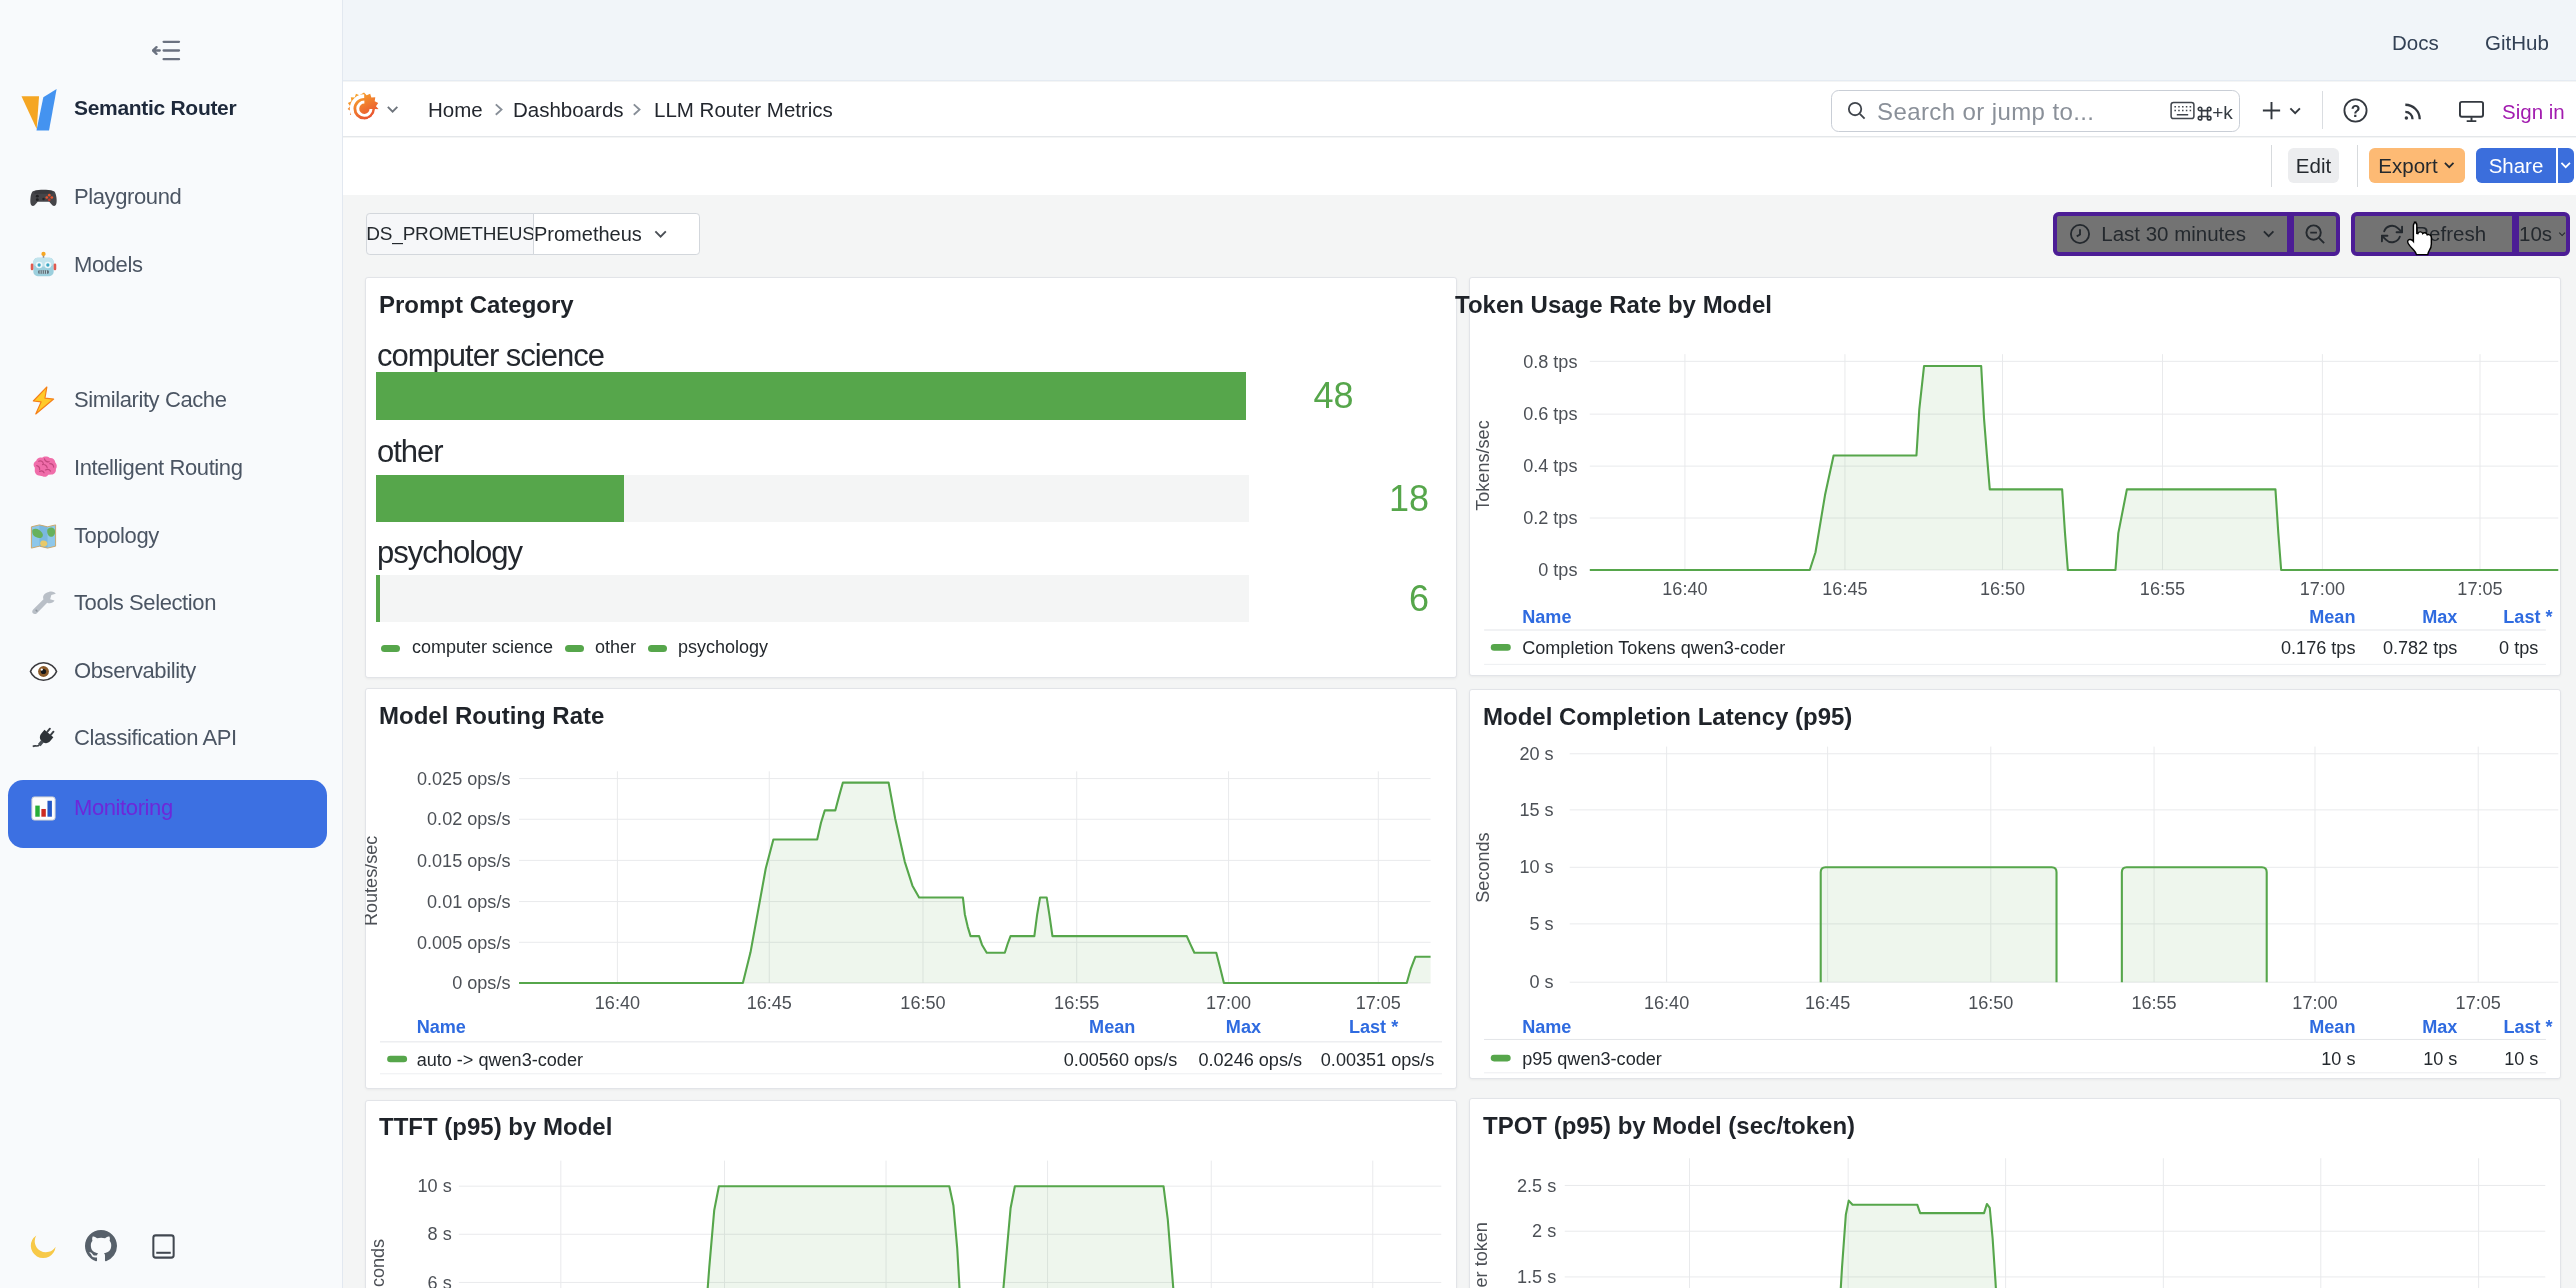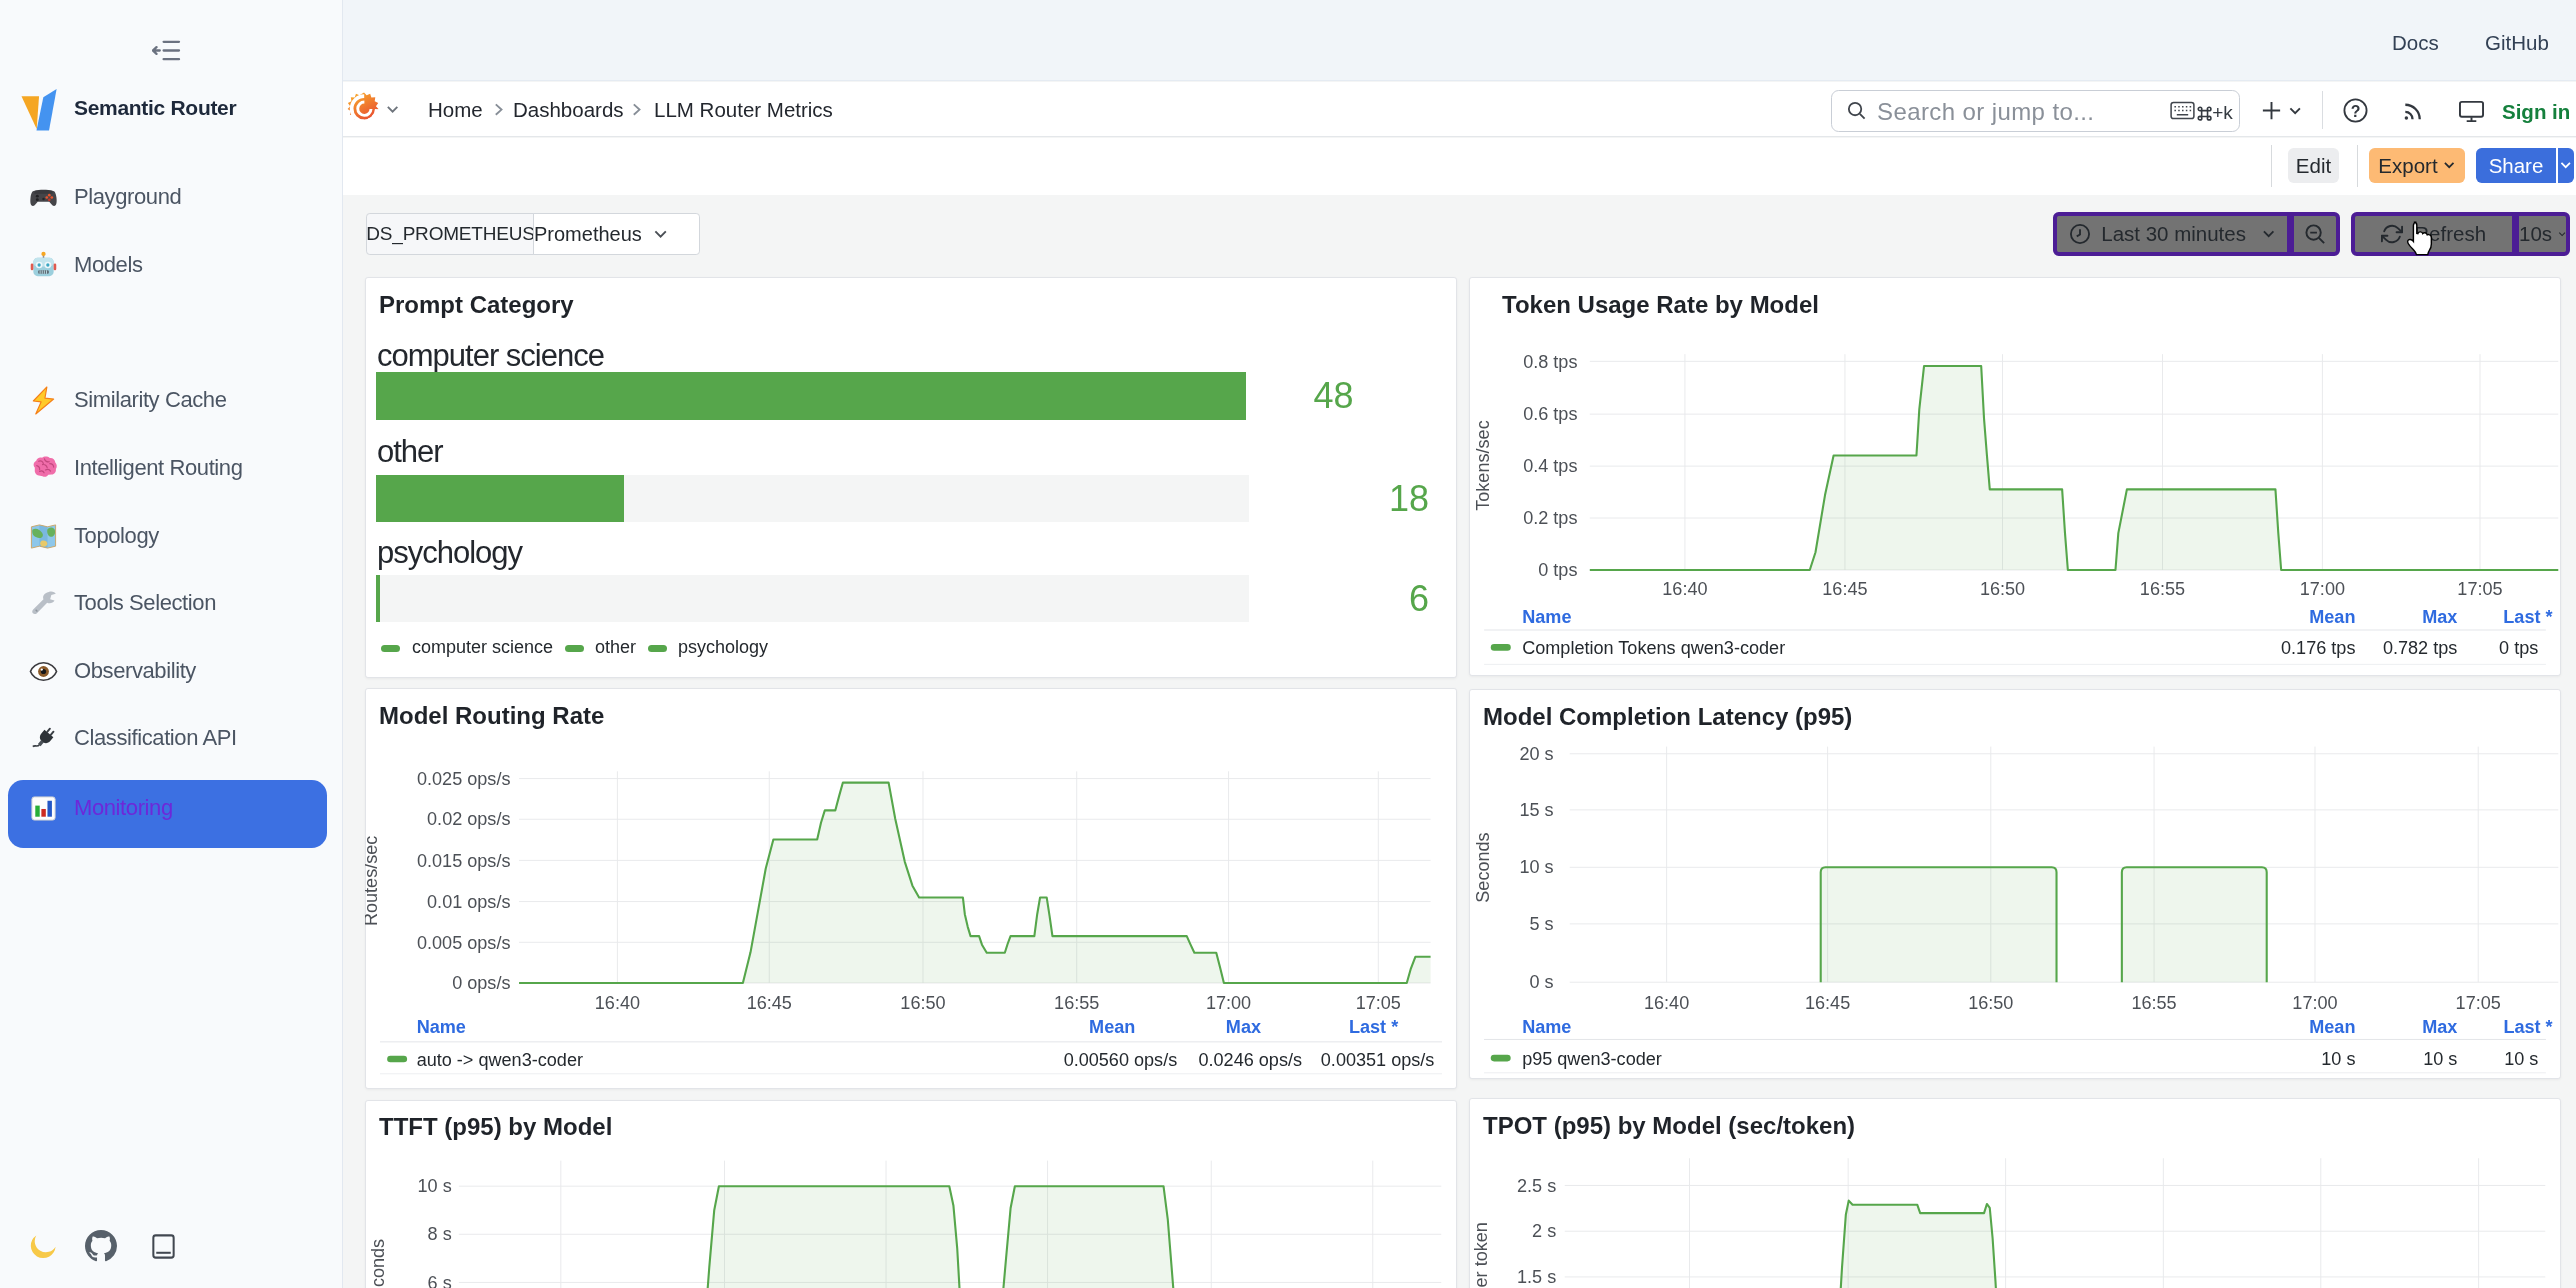--- a/index.html
+++ b/index.html
@@ -214,21 +214,21 @@
     <text x="14" y="20.5" text-anchor="middle" font-size="16.5" font-weight="bold" fill="#33383f">?</text>
   </svg>
 <svg class="abs" style="left:2401px;top:98px;z-index:7" width="25" height="25" viewBox="0 0 26 26" fill="none">
     <path d="M4.5 14.5 a7.5 7.5 0 0 1 7.5 7.5 M4.5 7 a15 15 0 0 1 15 15" stroke="#33383f" stroke-width="2.4"></path>
     <circle cx="5.6" cy="20.9" r="1.8" fill="#33383f"></circle>
   </svg>
 <svg class="abs" style="left:2458px;top:99px;z-index:7" width="27" height="25" viewBox="0 0 28 26" fill="none" stroke="#33383f" stroke-width="2">
     <rect x="2" y="3" width="24" height="15.5" rx="2"></rect>
     <path d="M9 23 h10 M14 19 v4"></path>
   </svg>
-<div class="abs" style="left:2502px;top:100px;font-size:20.5px;font-weight:700;color:#15803d;z-index:7">Sign in</div>
+<div class="abs" style="left:2502px;top:100px;font-size:20.5px;font-weight:400;color:#a21caf;z-index:7">Sign in</div>
 <div id="actions"></div>
 <div class="abs" style="left:2271px;top:145px;width:1px;height:42px;background:#d7dadd;z-index:6"></div>
 <div class="abs" style="left:2357px;top:145px;width:1px;height:42px;background:#d7dadd;z-index:6"></div>
 <div class="btn" style="left:2288px;top:148px;width:51px;height:35px;background:#ecedef;z-index:6">Edit</div>
 <div class="btn" style="left:2369px;top:148px;width:96px;height:35px;background:#fdba74;z-index:6">Export&nbsp;<svg width="12.4" height="8.6" viewBox="0 0 13 9" fill="none" stroke="#24292e" stroke-width="1.8">
       <path d="M2 2 l4.5 4.5 L11 2"></path>
     </svg></div>
 <div class="btn" style="left:2476px;top:148px;width:80px;height:35px;background:#3b6edc;color:#fff;font-weight:400;border-radius:5.7px 0 0 5.7px;z-index:6">Share</div>
 <div class="btn" style="left:2558px;top:148px;width:16px;height:35px;background:#3b6edc;border-radius:0 5.7px 5.7px 0;z-index:6">
     <svg width="11.4" height="8.6" viewBox="0 0 12 9" fill="none" stroke="#fff" stroke-width="1.8">
@@ -271,21 +271,21 @@
 <svg style="margin-left:5.7px" width="12.4" height="8.6" viewBox="0 0 13 9" fill="none" stroke="#24292e" stroke-width="1.8">
       <path d="M2 2 l4.5 4.5 L11 2"></path>
     </svg>
   </div>
 <svg class="abs" style="left:2403px;top:220px;z-index:9" width="30.5" height="36" viewBox="0 0 34 40">
 <path d="M12 2.5 c2 0 3.4 1.4 3.4 3.4 v9 l1.2 .2 c.4 -1.2 1.5 -2 2.9 -1.9 c1.2 .1 2.1 .8 2.5 1.9 c.6 -.7 1.5 -1 2.5 -.9 c1.3 .2 2.2 1 2.5 2.2 c.6 -.3 1.3 -.4 2 -.2 c1.7 .4 2.6 1.7 2.6 3.6 v6.8 c0 3.2 -.9 5.3 -2.2 7.3 c-1 1.6 -1.6 3 -1.8 4.6 h-12.6 c-.4 -1.8 -1.3 -3.2 -2.9 -4.9 c-2.1 -2.2 -4.6 -4.4 -6.3 -7.5 c-1.3 -2.3 -.4 -4 1.4 -4.4 c1.6 -.4 3.1 .3 4.4 2 V6 c0 -2 1.4 -3.5 3.4 -3.5 Z" fill="#fff" stroke="#000" stroke-width="1.6"></path>
   </svg>
 <div class="panel" style="left:365px;top:277px;width:1092px;height:401px"></div>
 <div class="abs" style="left:379px;top:291px;font-size:24px;font-weight:700;color:#1f2329;z-index:3">Prompt Category</div>
 <div class="panel" style="left:1469px;top:277px;width:1092px;height:399px"></div>
-<div class="abs" style="left:1502px;top:291px;font-size:24px;font-weight:700;color:#1f2329;z-index:3">Token Usage Rate by Model</div>
+<div class="abs" style="left:1455px;top:291px;font-size:24px;font-weight:700;color:#1f2329;z-index:3">Token Usage Rate by Model</div>
 <div class="panel" style="left:365px;top:688px;width:1092px;height:401px"></div>
 <div class="abs" style="left:379px;top:702px;font-size:24px;font-weight:700;color:#1f2329;z-index:3">Model Routing Rate</div>
 <div class="panel" style="left:1469px;top:689px;width:1092px;height:390px"></div>
 <div class="abs" style="left:1483px;top:703px;font-size:24px;font-weight:700;color:#1f2329;z-index:3">Model Completion Latency (p95)</div>
 <div class="panel" style="left:365px;top:1100px;width:1092px;height:229px"></div>
 <div class="abs" style="left:379px;top:1113px;font-size:24px;font-weight:700;color:#1f2329;z-index:3">TTFT (p95) by Model</div>
 <div class="panel" style="left:1469px;top:1098px;width:1092px;height:231px"></div>
 <div class="abs" style="left:1483px;top:1112px;font-size:24px;font-weight:700;color:#1f2329;z-index:3">TPOT (p95) by Model (sec/token)</div>
 <div class="abs" style="left:377px;top:338px;font-size:31px;letter-spacing:-1px;color:#23272d;z-index:3">computer science</div>
 <div class="abs" style="left:376px;top:372px;width:870px;height:48px;background:#56a64b;z-index:3"></div>

